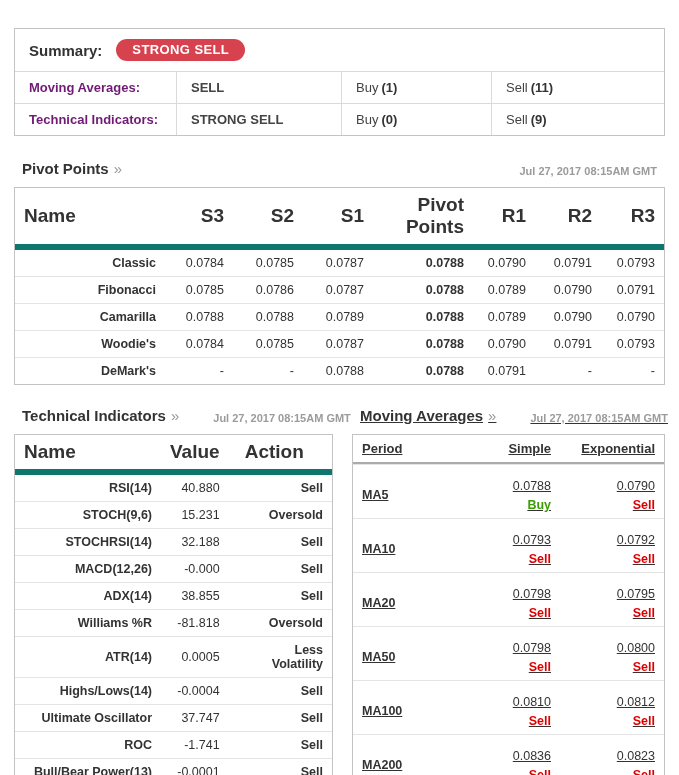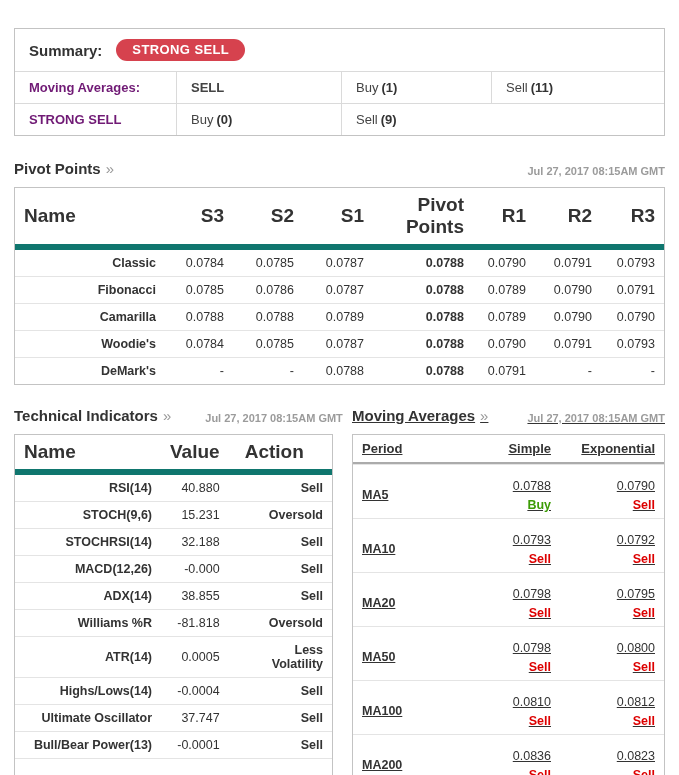--- a/index.html
+++ b/index.html
@@ -20,21 +20,21 @@
     padding: 4px 16px 5px; border-radius: 13px; letter-spacing: .4px; line-height: 13px;
   }
   .srow { display: grid; grid-template-columns: 161px 165px 150px 1fr; border-bottom: 1px solid #dadada; }
   .srow:last-child { border-bottom: none; }
   .srow .cell { padding: 8px 14px; font-size: 13px; color: #444; border-left: 1px solid #dadada; white-space: nowrap; }
   .srow .cell:first-child { border-left: none; font-weight: bold; color: #701a75; }
   .sig { color: #dd0000; font-weight: bold; }
   .cnt b { color: #333; margin-left: 3px; }
 
   
-  .section-head { display: flex; justify-content: space-between; align-items: flex-end; margin: 24px 0 10px; gap: 34px; }
+  .section-head { display: flex; justify-content: space-between; align-items: flex-end; margin: 24px 8px 10px; gap: 34px; }
   .section-title { font-size: 15px; font-weight: bold; color: #333; cursor: pointer; white-space: nowrap; }
   .chev { color: #999; font-weight: normal; margin-left: 5px; }
   .timestamp { color: #9b9b9b; font-weight: bold; font-size: 11px; white-space: nowrap; }
 
   
   table.data { width: 100%; border-collapse: collapse; font-size: 12.5px; }
   .tbl-wrap { border: 1px solid #c3c3c3; }
   table.data th {
     font-weight: bold; color: #333; text-align: right; font-size: 19px;
     padding: 6px 9px; border-bottom: 6px solid #0f766e;
@@ -89,20 +89,21 @@
       <div class="cell sig">SELL</div>
       <div class="cell cnt">
         <span>Buy</span><b>(1)</b>
       </div>
       <div class="cell cnt">
         <span>Sell</span><b>(11)</b>
       </div>
     </div>
 
     <div class="srow">
+      <div class="cell">Technical Indicators:</div>
       <div class="cell sig">STRONG SELL</div>
       <div class="cell cnt">
         <span>Buy</span><b>(0)</b>
       </div>
       <div class="cell cnt">
         <span>Sell</span><b>(9)</b>
       </div>
     </div>
   </div>
 
@@ -252,20 +253,25 @@
                 <td class="name">Highs/Lows(14)</td>
                 <td>-0.0004</td>
                 <td class="act sell" style="padding-left:16px">Sell</td>
               </tr>
             <tr>
                 <td class="name">Ultimate Oscillator</td>
                 <td>37.747</td>
                 <td class="act sell" style="padding-left:16px">Sell</td>
               </tr>
             <tr>
+                <td class="name">ROC</td>
+                <td>-1.741</td>
+                <td class="act sell" style="padding-left:16px">Sell</td>
+              </tr>
+            <tr>
                 <td class="name">Bull/Bear Power(13)</td>
                 <td>-0.0001</td>
                 <td class="act sell" style="padding-left:16px">Sell</td>
               </tr>
           </tbody>
         </table>
         <div class="tbl-foot">
           
           
         </div>

